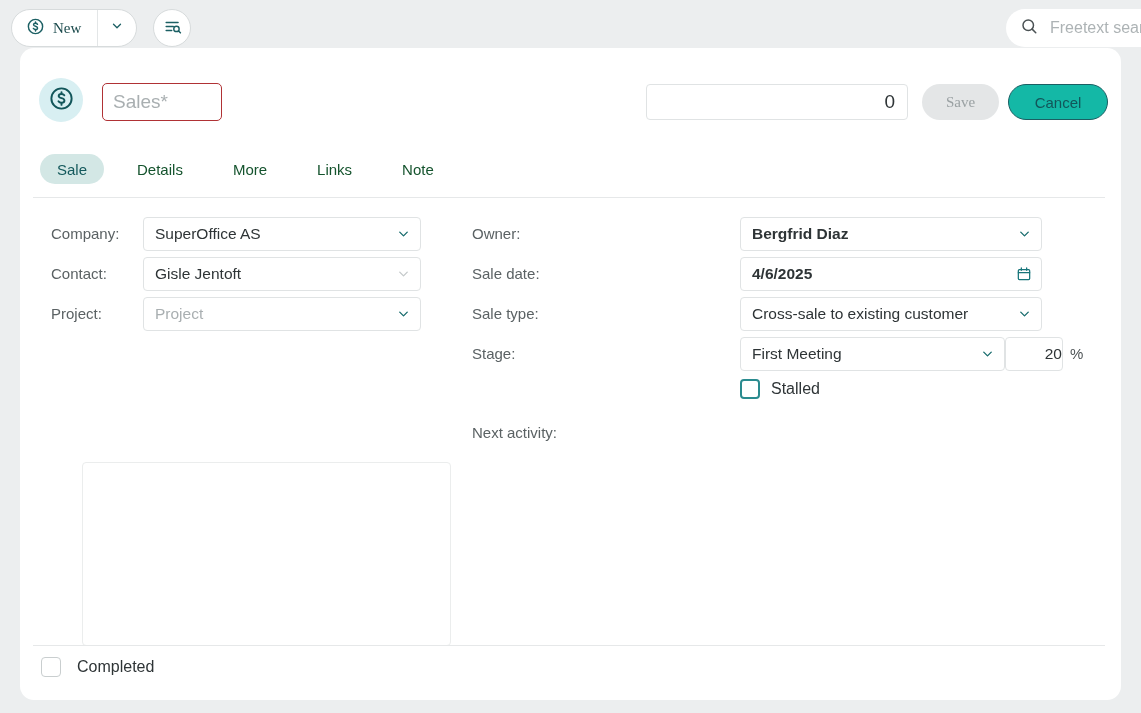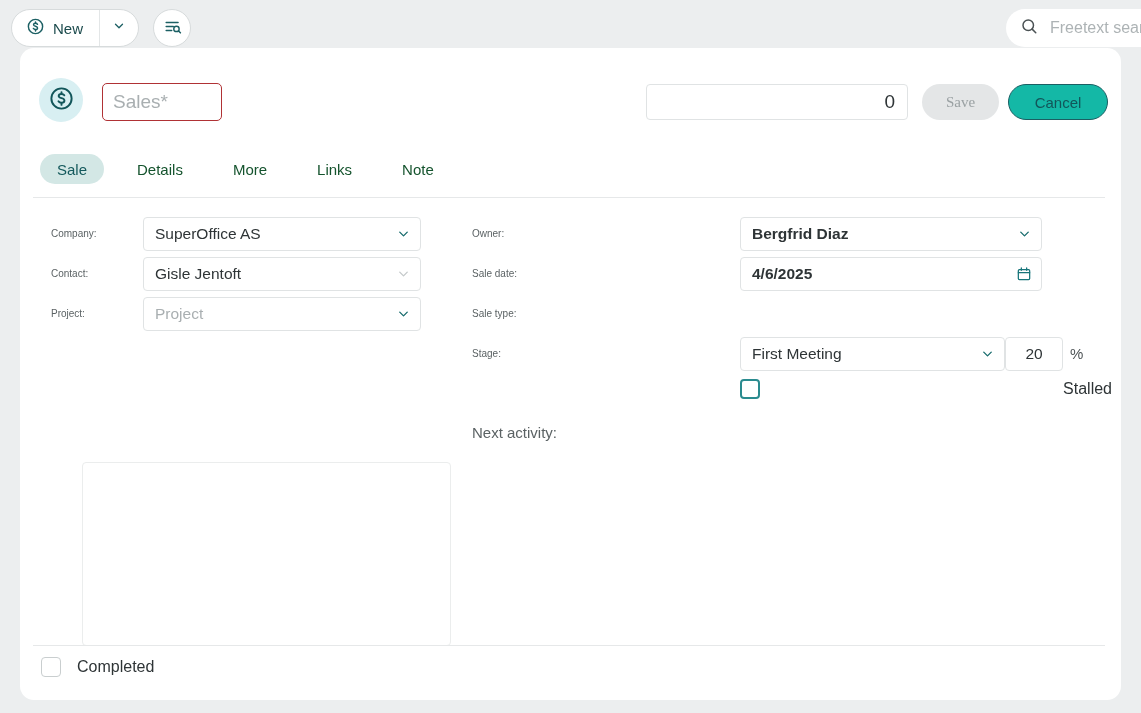--- a/index.html
+++ b/index.html
@@ -13,21 +13,21 @@
   }
 
   
   .toolbar {
     position: absolute; top: 0; left: 0; width: 1141px; height: 48px;
     background: #eceeef;
   }
   .new-group {
     position: absolute; left: 11px; top: 9px; height: 38px;
     display: flex; align-items: stretch;
-    background: #ffffff; border: 1px solid #d7dbdc; border-radius: 19px;
+    background: #ffffff; border: 1px solid #d7dbdc; border-radius: 19px; font-family: Liberation Serif, serif;
   }
   .new-btn {
     display: flex; align-items: center; gap: 8px;
     padding: 0 16px 0 14px;
     border-right: 1px solid #e3e6e7;
     cursor: pointer;
   }
   .new-btn-label { font-size: 15px; color: #1b4a4c; }
   .new-caret {
     width: 38px; display: flex; align-items: center; justify-content: center;
@@ -127,47 +127,47 @@
     position: absolute; left: 13px; top: 149px;
     width: 1072px; height: 1px; background: #e6e8e9;
   }
 
   
   .form { position: absolute; left: 0; top: 166px; width: 100%; }
   .col-left  { position: absolute; left: 31px;  top: 0; width: 400px; }
   .col-right { position: absolute; left: 452px; top: 0; width: 640px; }
 
   .row { display: flex; align-items: center; height: 39px; margin-bottom: 1px; }
-  .lbl { font-size: 10px; color: #5b6264; }
+  .lbl { font-size: 15px; color: #5b6264; }
   .col-left  .lbl { width: 92px; }
   .col-right .lbl { width: 268px; }
 
   .ctrl {
     position: relative; height: 34px;
     border: 1px solid #e0e3e4; border-radius: 4px;
     background: #ffffff; display: flex; align-items: center;
     padding: 0 30px 0 11px;
     font-size: 15.5px; color: #2e3436;
     cursor: pointer; overflow: hidden; white-space: nowrap;
   }
   .ctrl.w-left  { width: 278px; }
   .ctrl.w-right { width: 302px; }
   .ctrl.w-stage { width: 265px; }
-  .ctrl.w-prob  { width: 58px; padding: 0 0; justify-content: center; }
+  .ctrl.w-prob  { width: 58px; padding: 0 0; justify-content: flex-end; }
   .ctrl.bold { font-weight: bold; }
   .ctrl.placeholder { color: #a9afb1; }
   .chev {
     position: absolute; right: 9px; top: 50%; transform: translateY(-50%);
     display: flex;
   }
   .pct { font-size: 15px; color: #4e5456; margin-left: 7px; }
 
   .stalled-row {
     display: flex; align-items: center; gap: 11px;
-    margin-top: 0; margin-left: 268px; height: 30px; justify-content: space-between;
+    margin-top: 0; margin-left: 268px; height: 30px;
   }
   .cbox-teal {
     width: 20px; height: 20px; border: 2px solid #2a8b8f;
     border-radius: 4px; background: #ffffff; cursor: pointer;
   }
   .cbox-gray {
     width: 20px; height: 20px; border: 1px solid #c9cecf;
     border-radius: 4px; background: #ffffff; cursor: pointer;
   }
   .cbox-label { font-size: 16px; color: #2e3436; }
@@ -340,20 +340,28 @@
               <line x1="3.5" y1="10" x2="20.5" y2="10"></line>
               <line x1="8" y1="3" x2="8" y2="6.5"></line>
               <line x1="16" y1="3" x2="16" y2="6.5"></line>
             </svg>
           </span>
         </div>
       </div>
 
       <div class="row">
         <div class="lbl">Sale type:</div>
+        <div class="ctrl w-right">
+          <span>Cross-sale to existing customer</span>
+          <span class="chev">
+            <svg width="15" height="15" viewBox="0 0 24 24" fill="none" stroke="#1b6e6f" stroke-width="2.2" stroke-linecap="round" stroke-linejoin="round">
+                <polyline points="6 9 12 15 18 9"></polyline>
+              </svg>
+          </span>
+        </div>
       </div>
 
       <div class="row">
         <div class="lbl">Stage:</div>
         <div class="ctrl w-stage">
           <span>First Meeting</span>
           <span class="chev">
             <svg width="15" height="15" viewBox="0 0 24 24" fill="none" stroke="#1b6e6f" stroke-width="2.2" stroke-linecap="round" stroke-linejoin="round">
                 <polyline points="6 9 12 15 18 9"></polyline>
               </svg>

